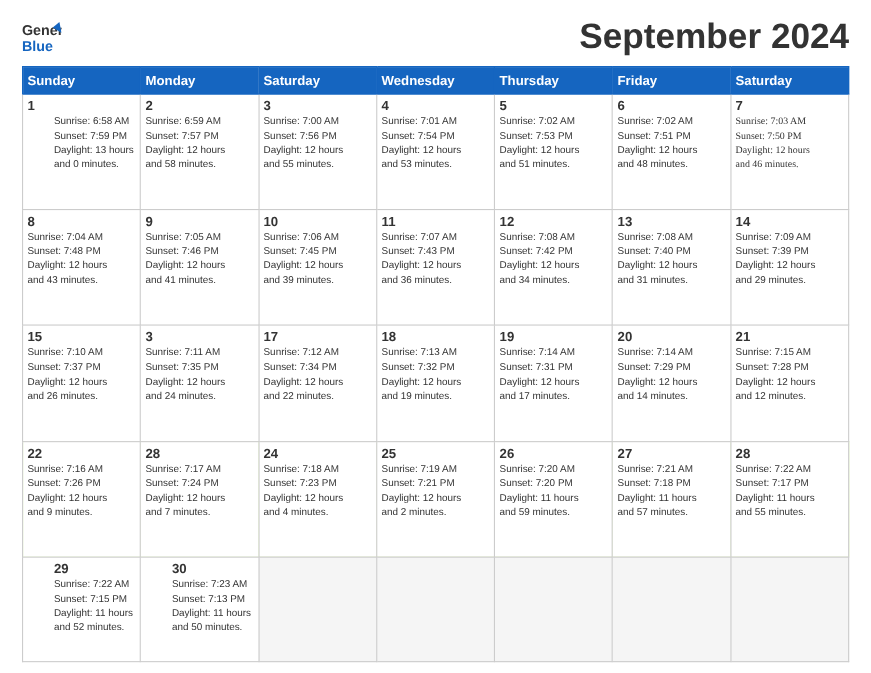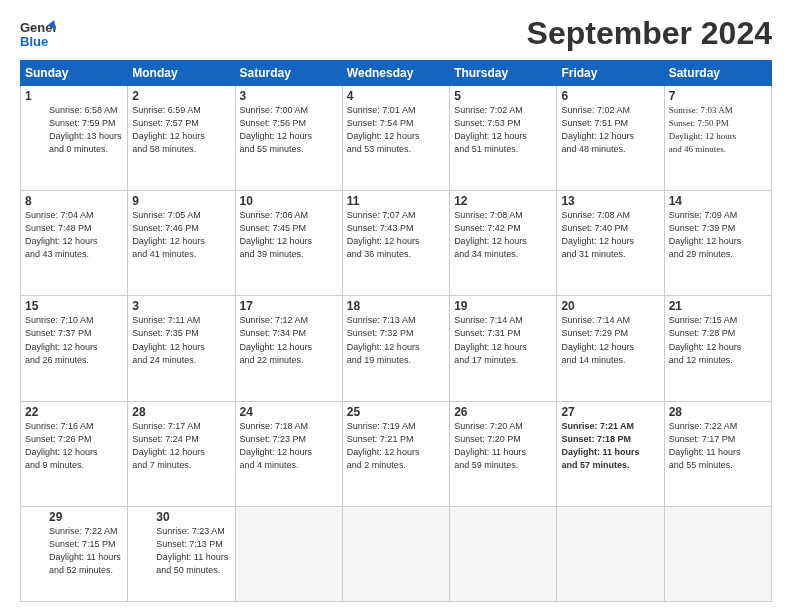--- a/index.html
+++ b/index.html
@@ -304,21 +304,21 @@
           </td>
           <td>
             <span class="day-num">26</span>
             <div class="day-info" style="white-space: pre-line;">Sunrise: 7:20 AM
 Sunset: 7:20 PM
 Daylight: 11 hours
 and 59 minutes.</div>
           </td>
           <td>
             <span class="day-num">27</span>
-            <div class="day-info" style="white-space: pre-line; font-weight: bold;">Sunrise: 7:21 AM
+            <div class="day-info" style="white-space: pre-line;">Sunrise: 7:21 AM
 Sunset: 7:18 PM
 Daylight: 11 hours
 and 57 minutes.</div>
           </td>
           <td>
             <span class="day-num">28</span>
             <div class="day-info" style="white-space: pre-line;">Sunrise: 7:22 AM
 Sunset: 7:17 PM
 Daylight: 11 hours
 and 55 minutes.</div>

